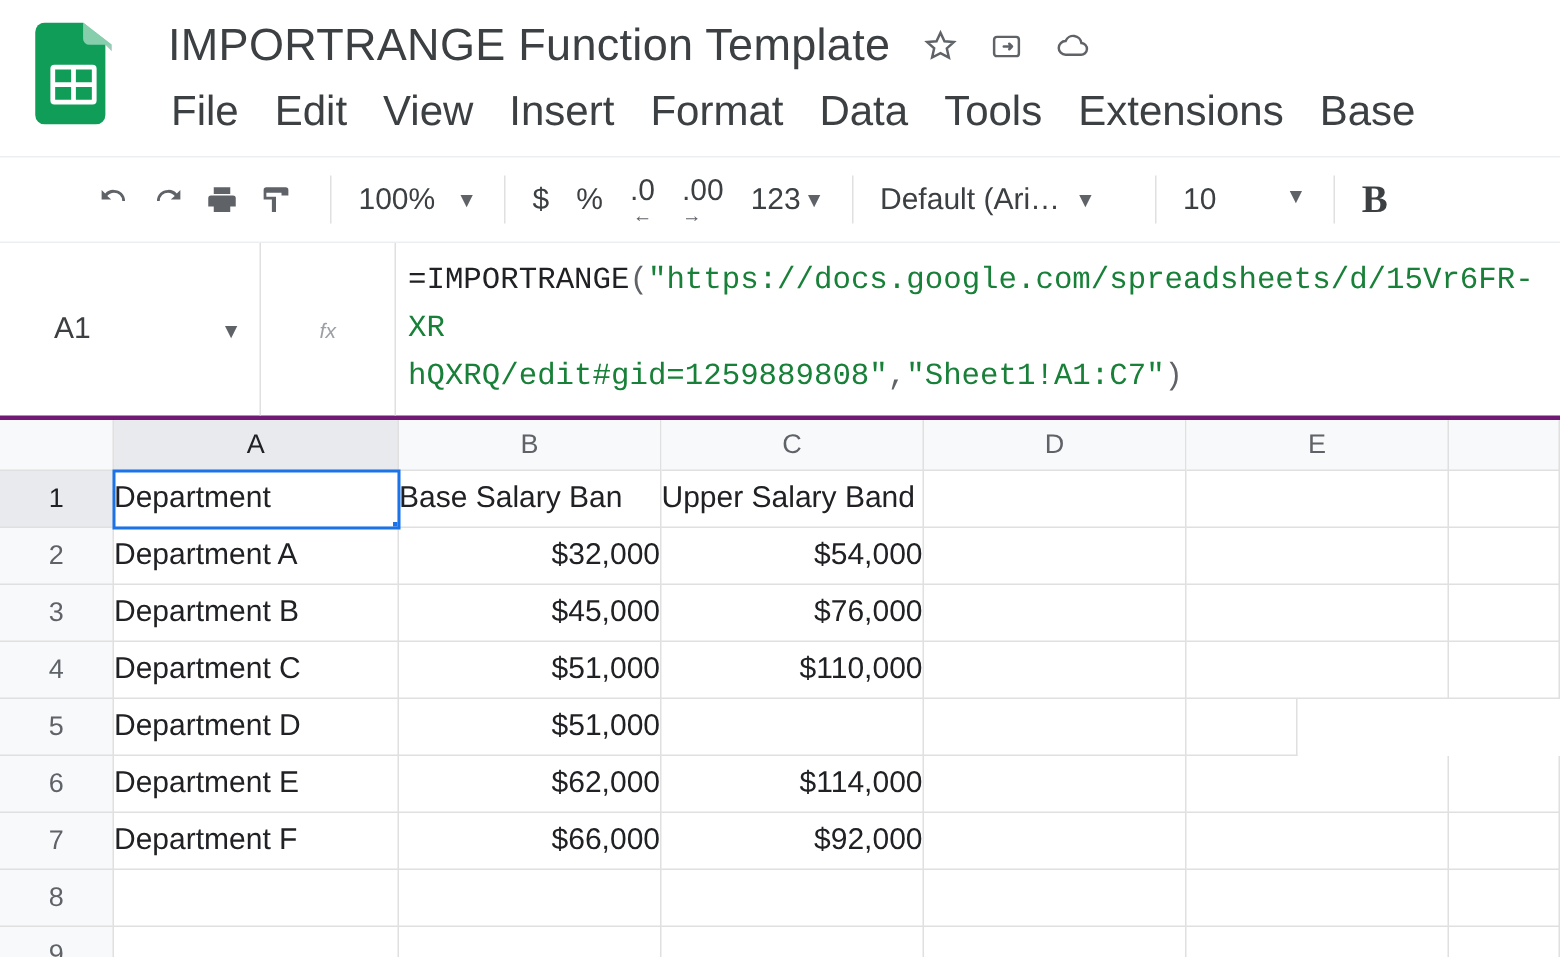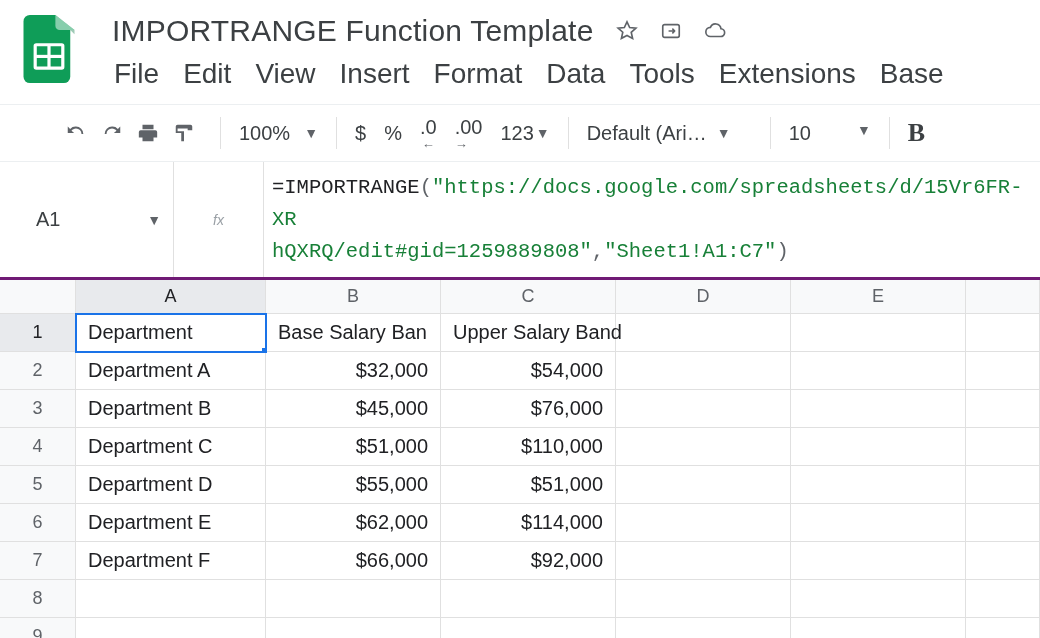--- a/index.html
+++ b/index.html
@@ -104,21 +104,21 @@
   .colh.sel { background:#e8eaed; color:#202124; }
   .row { display:flex; height:38px; }
   .rowh {
     width:76px; background:#f8f9fa; border-right:1px solid #e0e0e0; border-bottom:1px solid #e0e0e0;
     display:flex; align-items:center; justify-content:center;
     font-size:18px; color:#5f6368;
   }
   .rowh.sel { background:#e8eaed; color:#202124; }
   .cell {
     border-right:1px solid #e0e0e0; border-bottom:1px solid #e0e0e0;
-    padding: 0 12px;
+    padding: 0 0;
     display:flex; align-items:center;
     font-size:20px; color:#202124;
     overflow:hidden; white-space:nowrap;
   }
   .cell.right { justify-content:flex-end; }
   .cell.sel {
     outline: 2px solid #1a73e8; outline-offset:-1px;
     position:relative;
   }
   .cell.sel::after {
@@ -298,21 +298,20 @@
     <div class="cell wA">Department C</div>
     <div class="cell wB right">$51,000</div>
     <div class="cell wC right">$110,000</div>
     <div class="cell wD"></div>
     <div class="cell wE"></div>
     <div class="cell wF"></div>
   </div>
   <div class="row">
     <div class="rowh">5</div>
     <div class="cell wA">Department D</div>
-    <div class="cell wB right">$55,000</div>
     <div class="cell wC right">$51,000</div>
     <div class="cell wD"></div>
     <div class="cell wE"></div>
     <div class="cell wF"></div>
   </div>
   <div class="row">
     <div class="rowh">6</div>
     <div class="cell wA">Department E</div>
     <div class="cell wB right">$62,000</div>
     <div class="cell wC right">$114,000</div>

